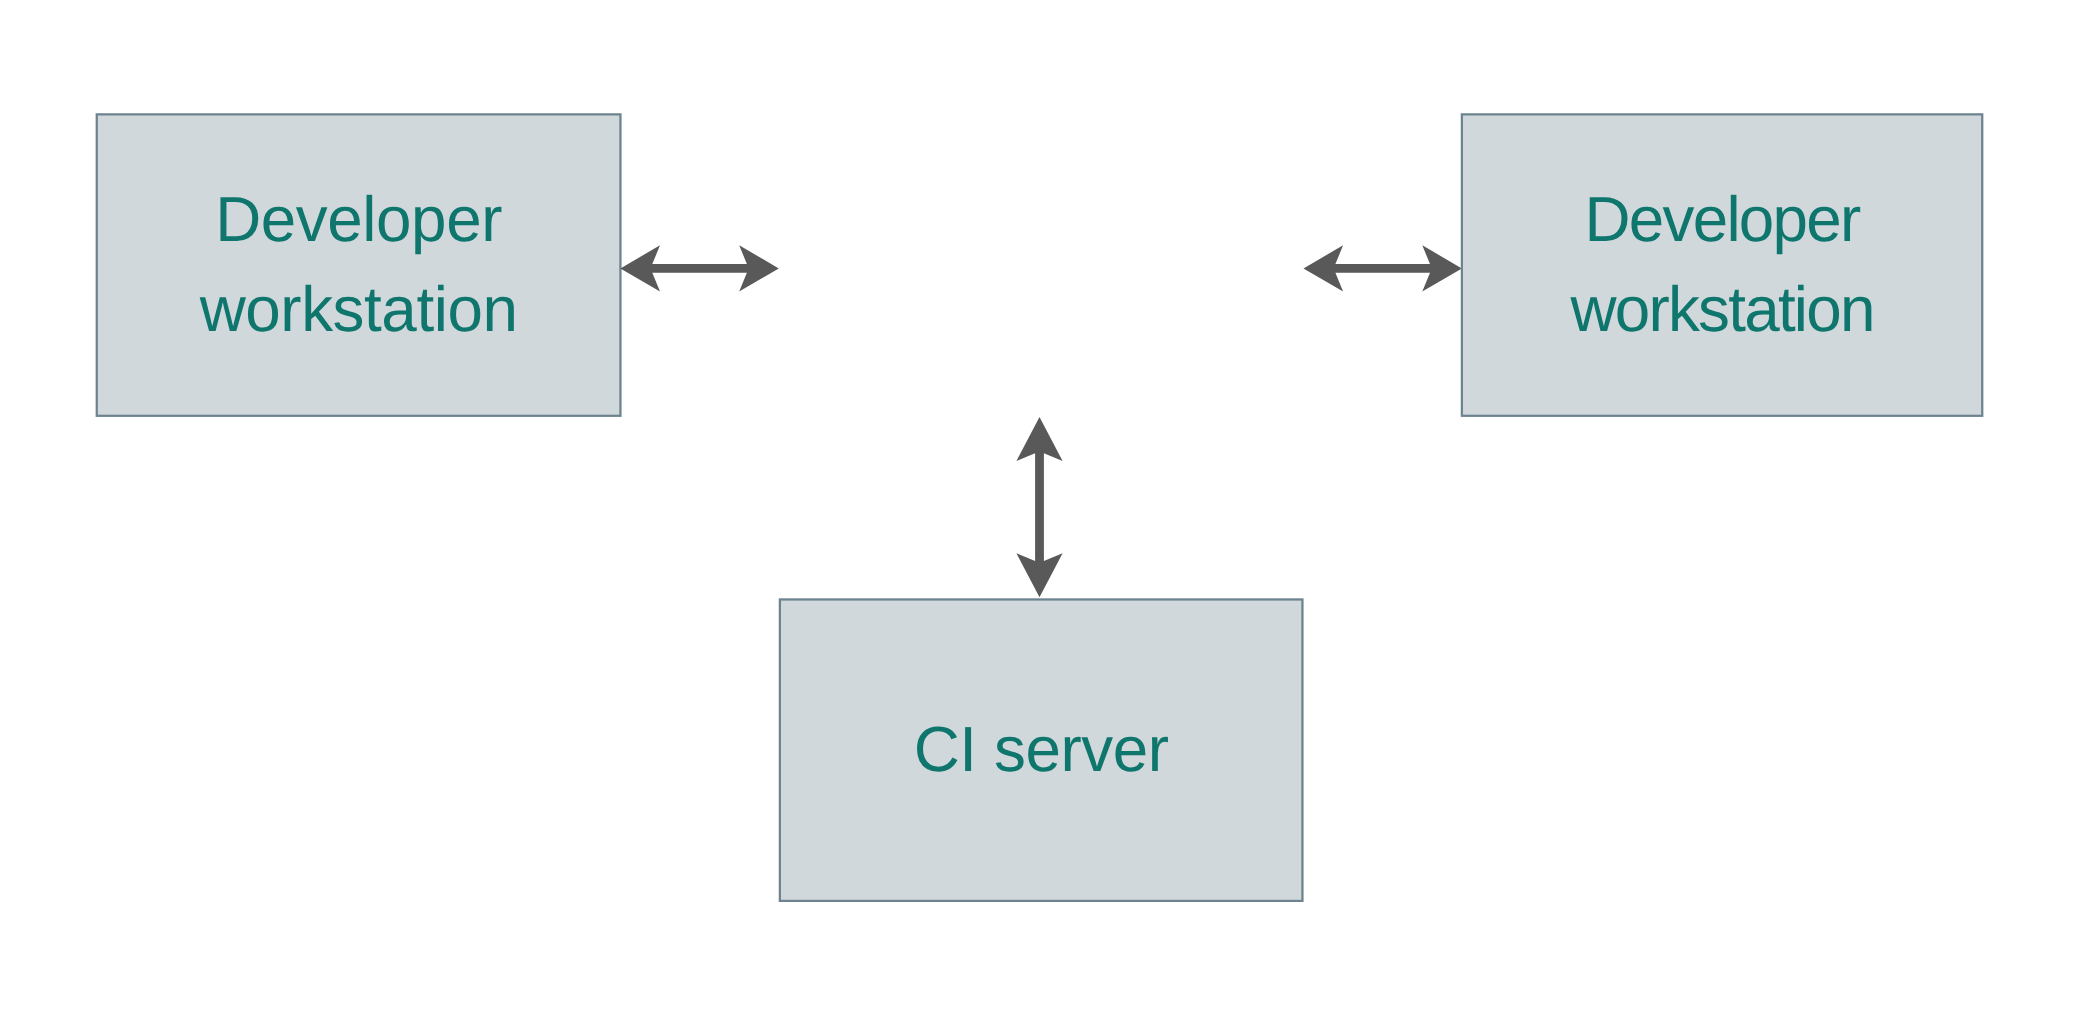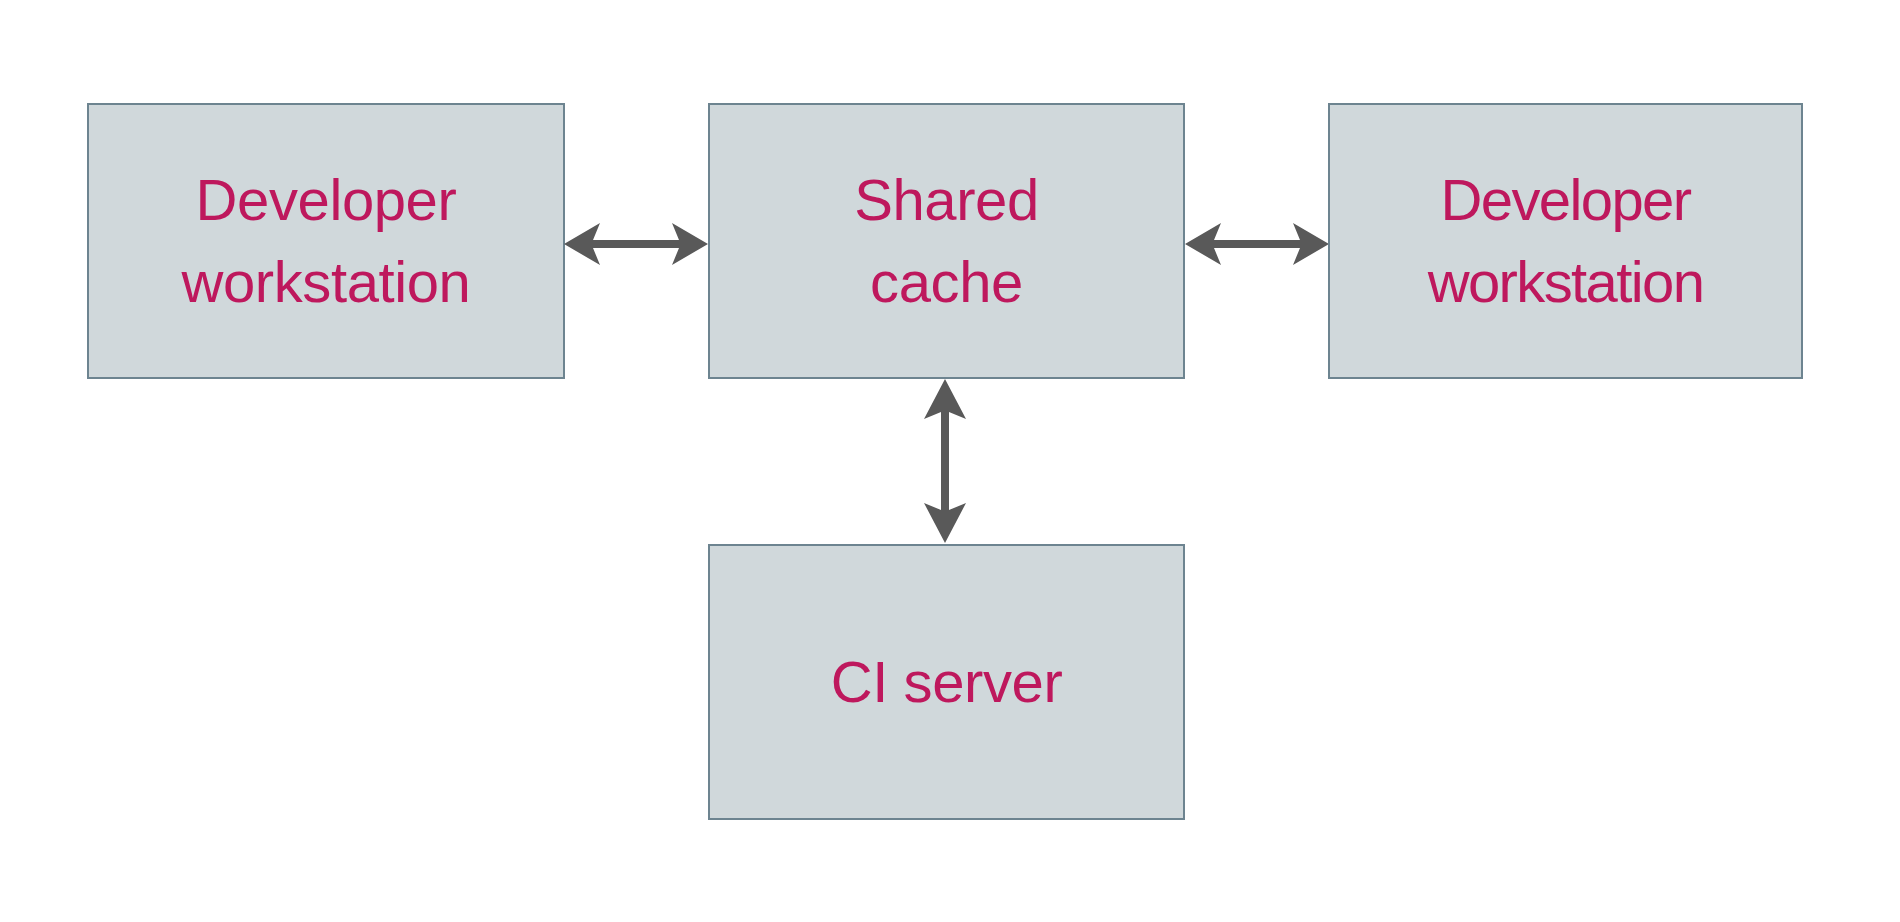--- a/index.html
+++ b/index.html
@@ -26,21 +26,21 @@
     display: flex;
     align-items: center;
     justify-content: center;
     text-align: center;
   }
   .node-label {
     font-family: "Liberation Sans", "DejaVu Sans", sans-serif;
     font-size: 58px;
     line-height: 1.42;
     font-weight: 400;
-    color: #be185d;
+    color: #0f766e;
     letter-spacing: -0.4px;
     white-space: pre-line;
     padding: 0 4px;
   }
   
   #node-dev-left  { left: 87px;   top: 103px; width: 478px; height: 276px; }
   #node-cache     { left: 708px;  top: 103px; width: 477px; height: 276px; }
   #node-dev-right { left: 1328px; top: 103px; width: 475px; height: 276px; }
   #node-ci        { left: 708px;  top: 544px; width: 477px; height: 276px; text-align: right; }
 
@@ -75,24 +75,20 @@
              L 119 27
              L 112 10
              L 148 31
              L 112 52
              L 119 35
              L 33 35
              L 40 52
              Z"></path>
   </svg>
 
-  <div class="node-box" id="node-cache">
-    <span class="node-label">Shared
-cache</span>
-  </div>
 
   <svg class="connector" id="edge-cache-right" viewBox="0 0 152 62" width="152" height="62">
     <path class="edge-shape" d="M 4 31
              L 40 10
              L 33 27
              L 119 27
              L 112 10
              L 148 31
              L 112 52
              L 119 35

